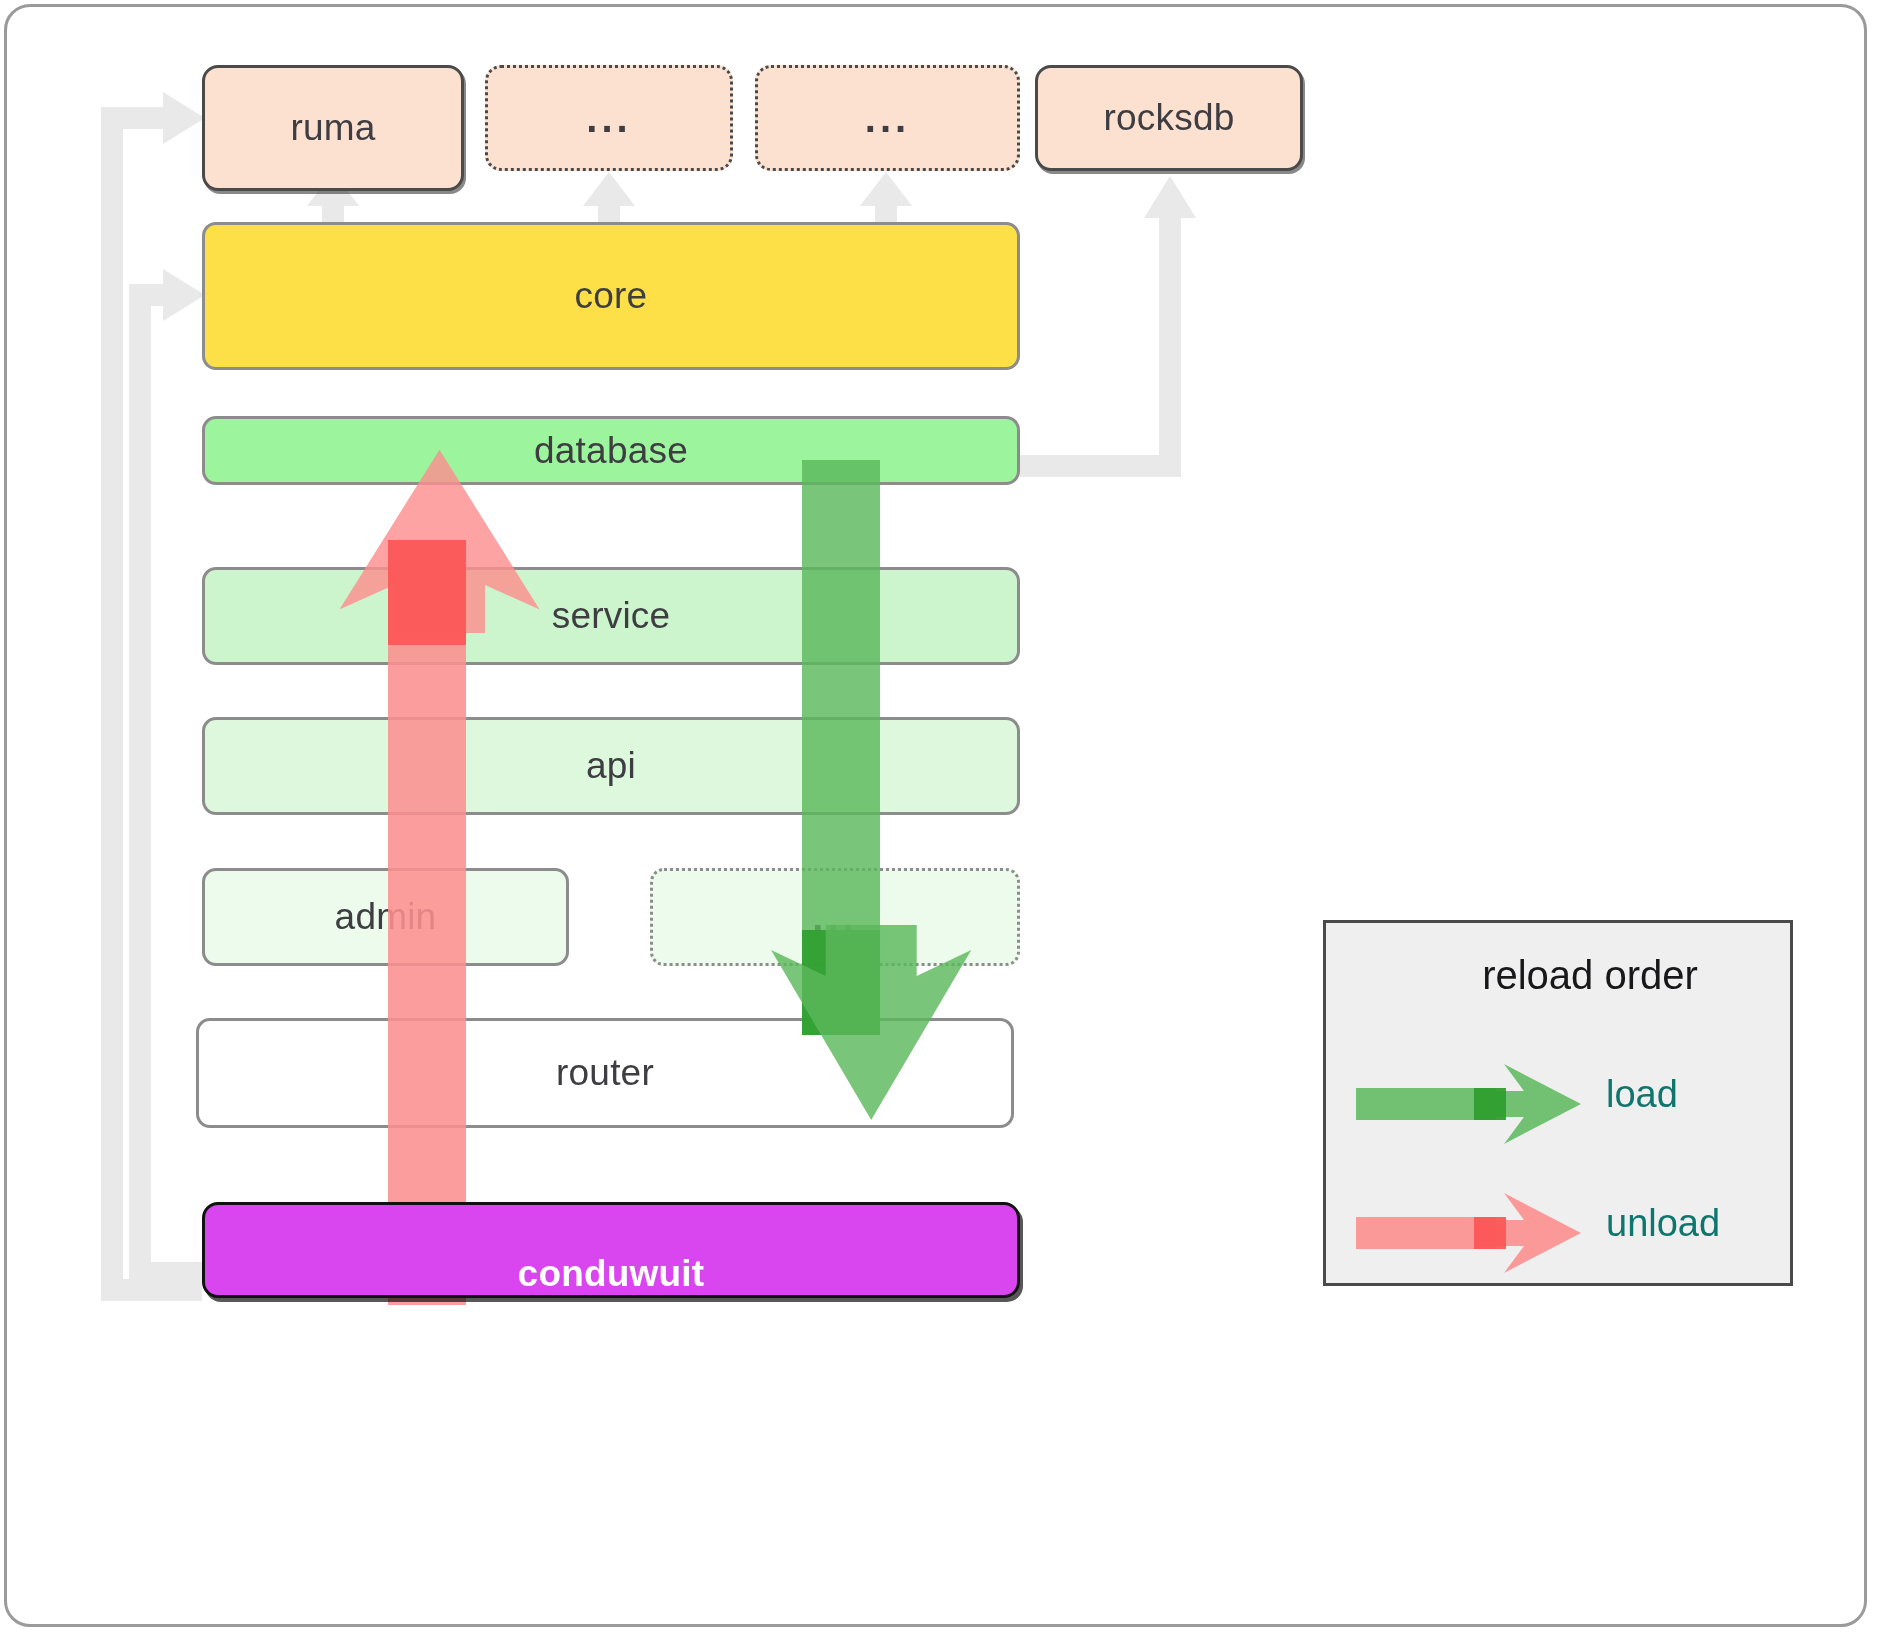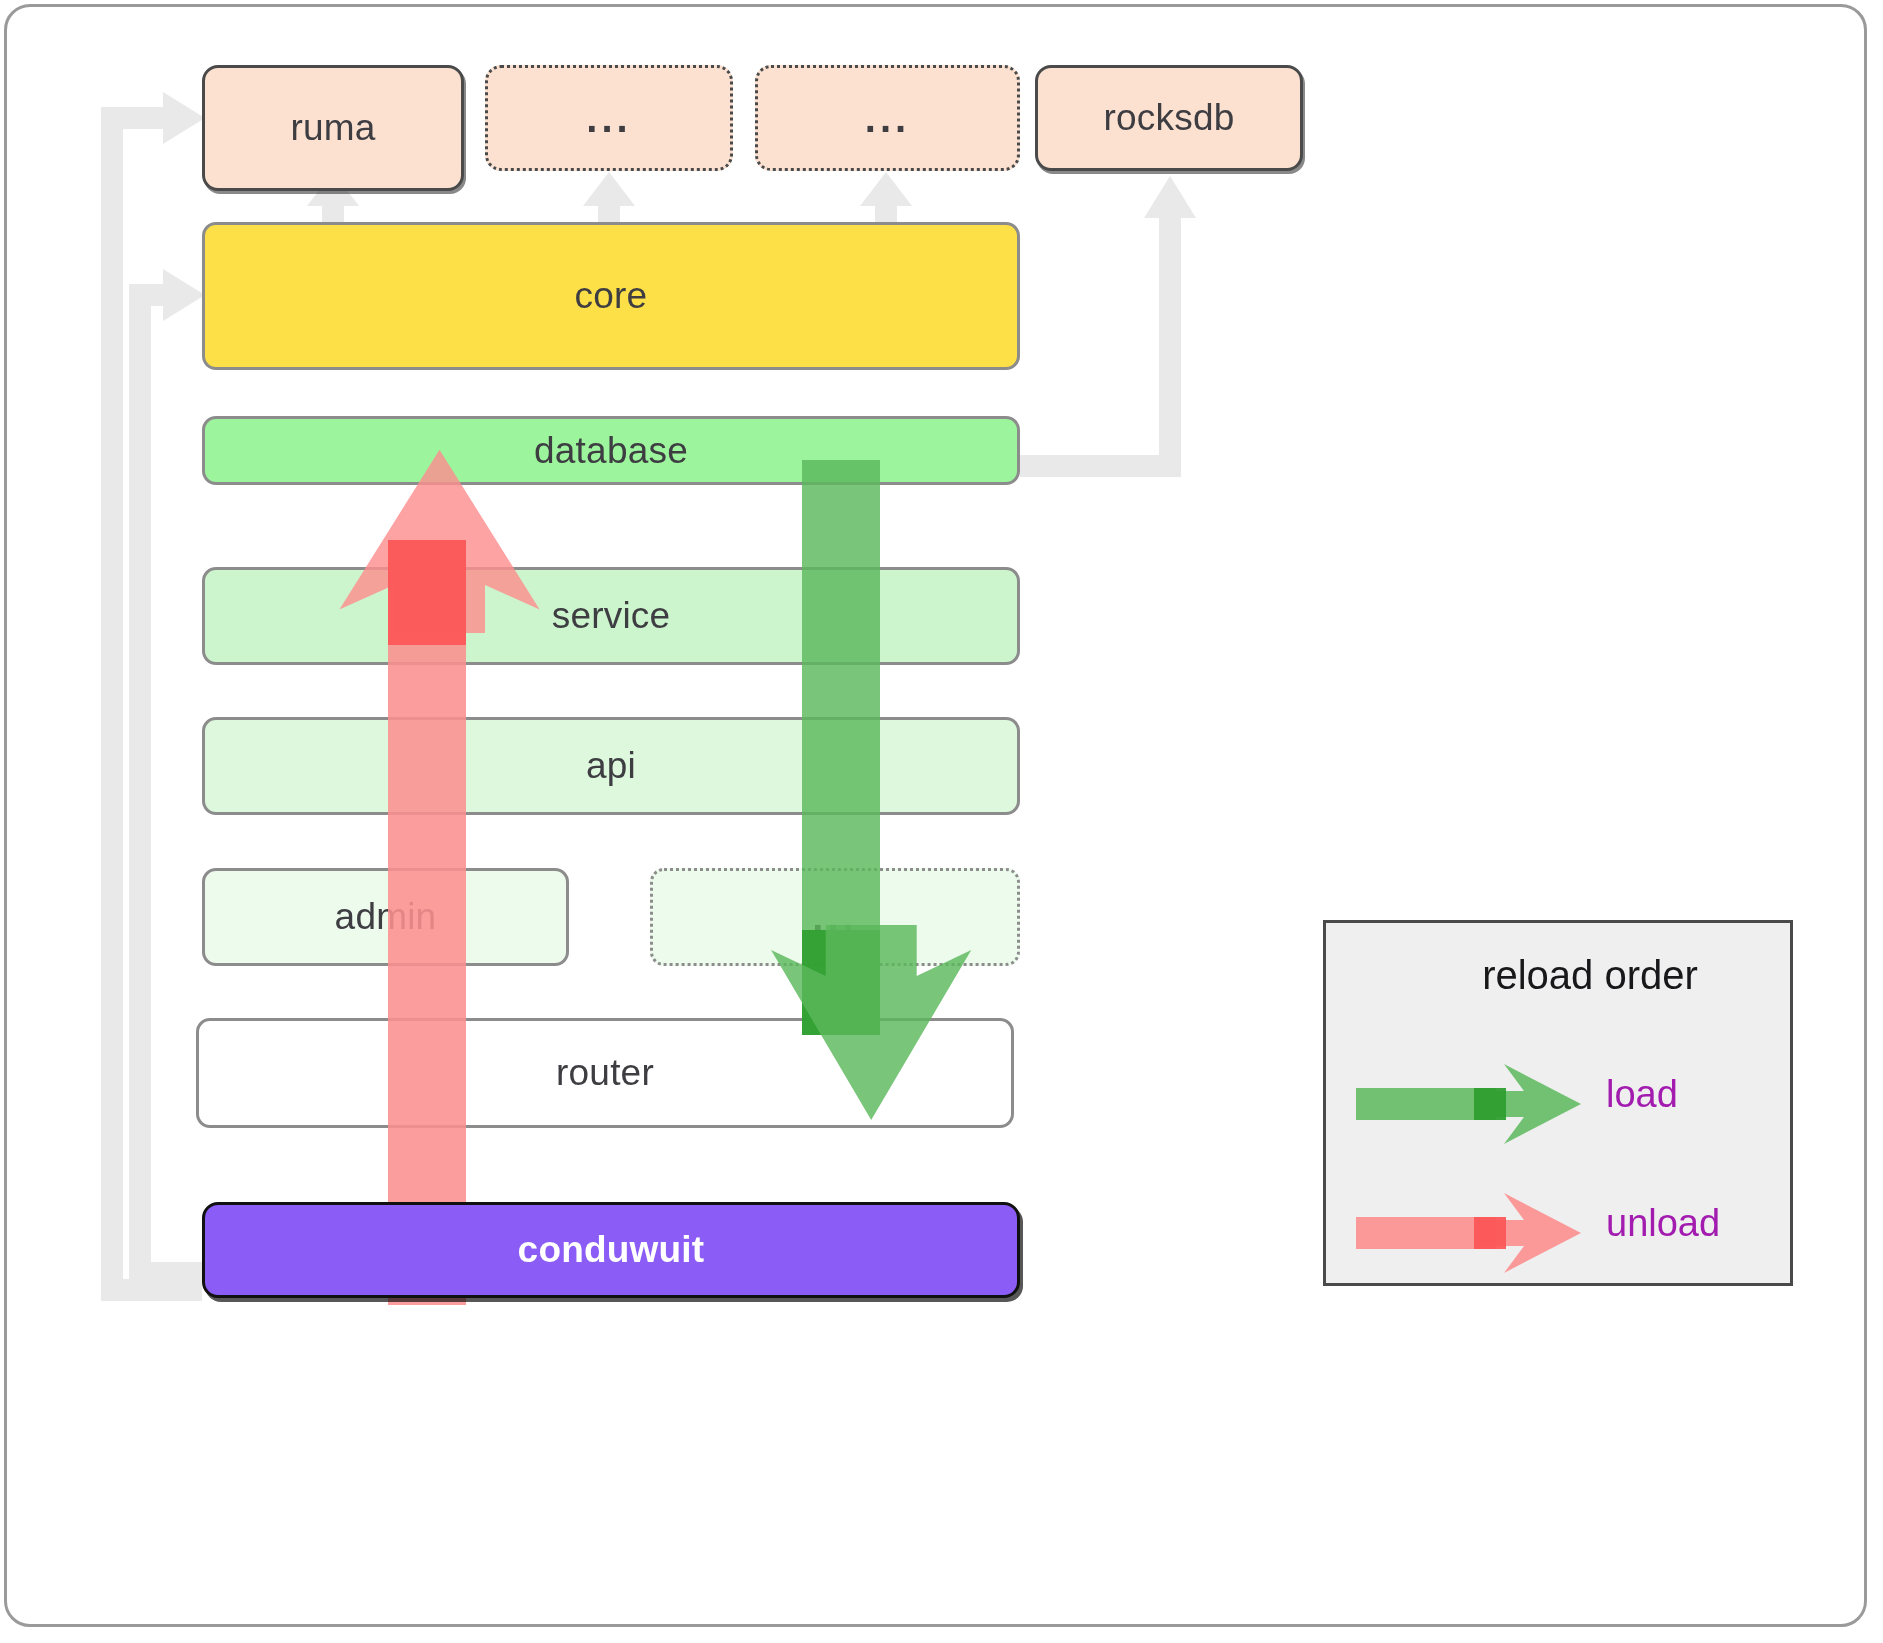--- a/index.html
+++ b/index.html
@@ -64,26 +64,27 @@
 
   .lay-core     { background: #fde047; }
   .lay-database { background: #9cf49c; }
   .lay-service  { background: #cdf5cd; }
   .lay-api      { background: #ddf8dd; }
   .lay-admin    { background: #ecfbec; }
   .lay-dots     { background: #ecfbec; }
   .lay-router   { background: #ffffff; }
 
   .app-box {
-    background: #8b5cf6;
+    background: #d946ef;
     border: 3px solid #111111;
     border-radius: 16px;
     color: #ffffff;
     font-weight: bold;
     box-shadow: 3px 4px 0 rgba(15,15,15,0.7);
+    align-items: flex-end;
   }
 
   
   .dots-glyph {
     display: inline-block;
     letter-spacing: 4px;
     font-size: 40px;
     line-height: 0.4;
     color: #3d3d42;
     font-weight: bold;
@@ -114,21 +115,21 @@
     color: #18181a;
     padding-left: 32px;
   }
   .legend-row { position: absolute; left: 30px; width: 410px; height: 90px; }
   .legend-row .lrow-arrow { position: absolute; left: 0; top: 0; }
   .legend-row .lrow-label {
     position: absolute;
     left: 250px;
     top: 14px;
     font-size: 38px;
-    color: #a21caf;
+    color: #0f766e;
     white-space: nowrap;
   }
 </style>
 </head>
 <body>
 
 <div id="canvas">
   <div class="outer-frame"></div>
 
   <svg class="conn-svg" style="left:0;top:0;width:1883px;height:1643px;">

